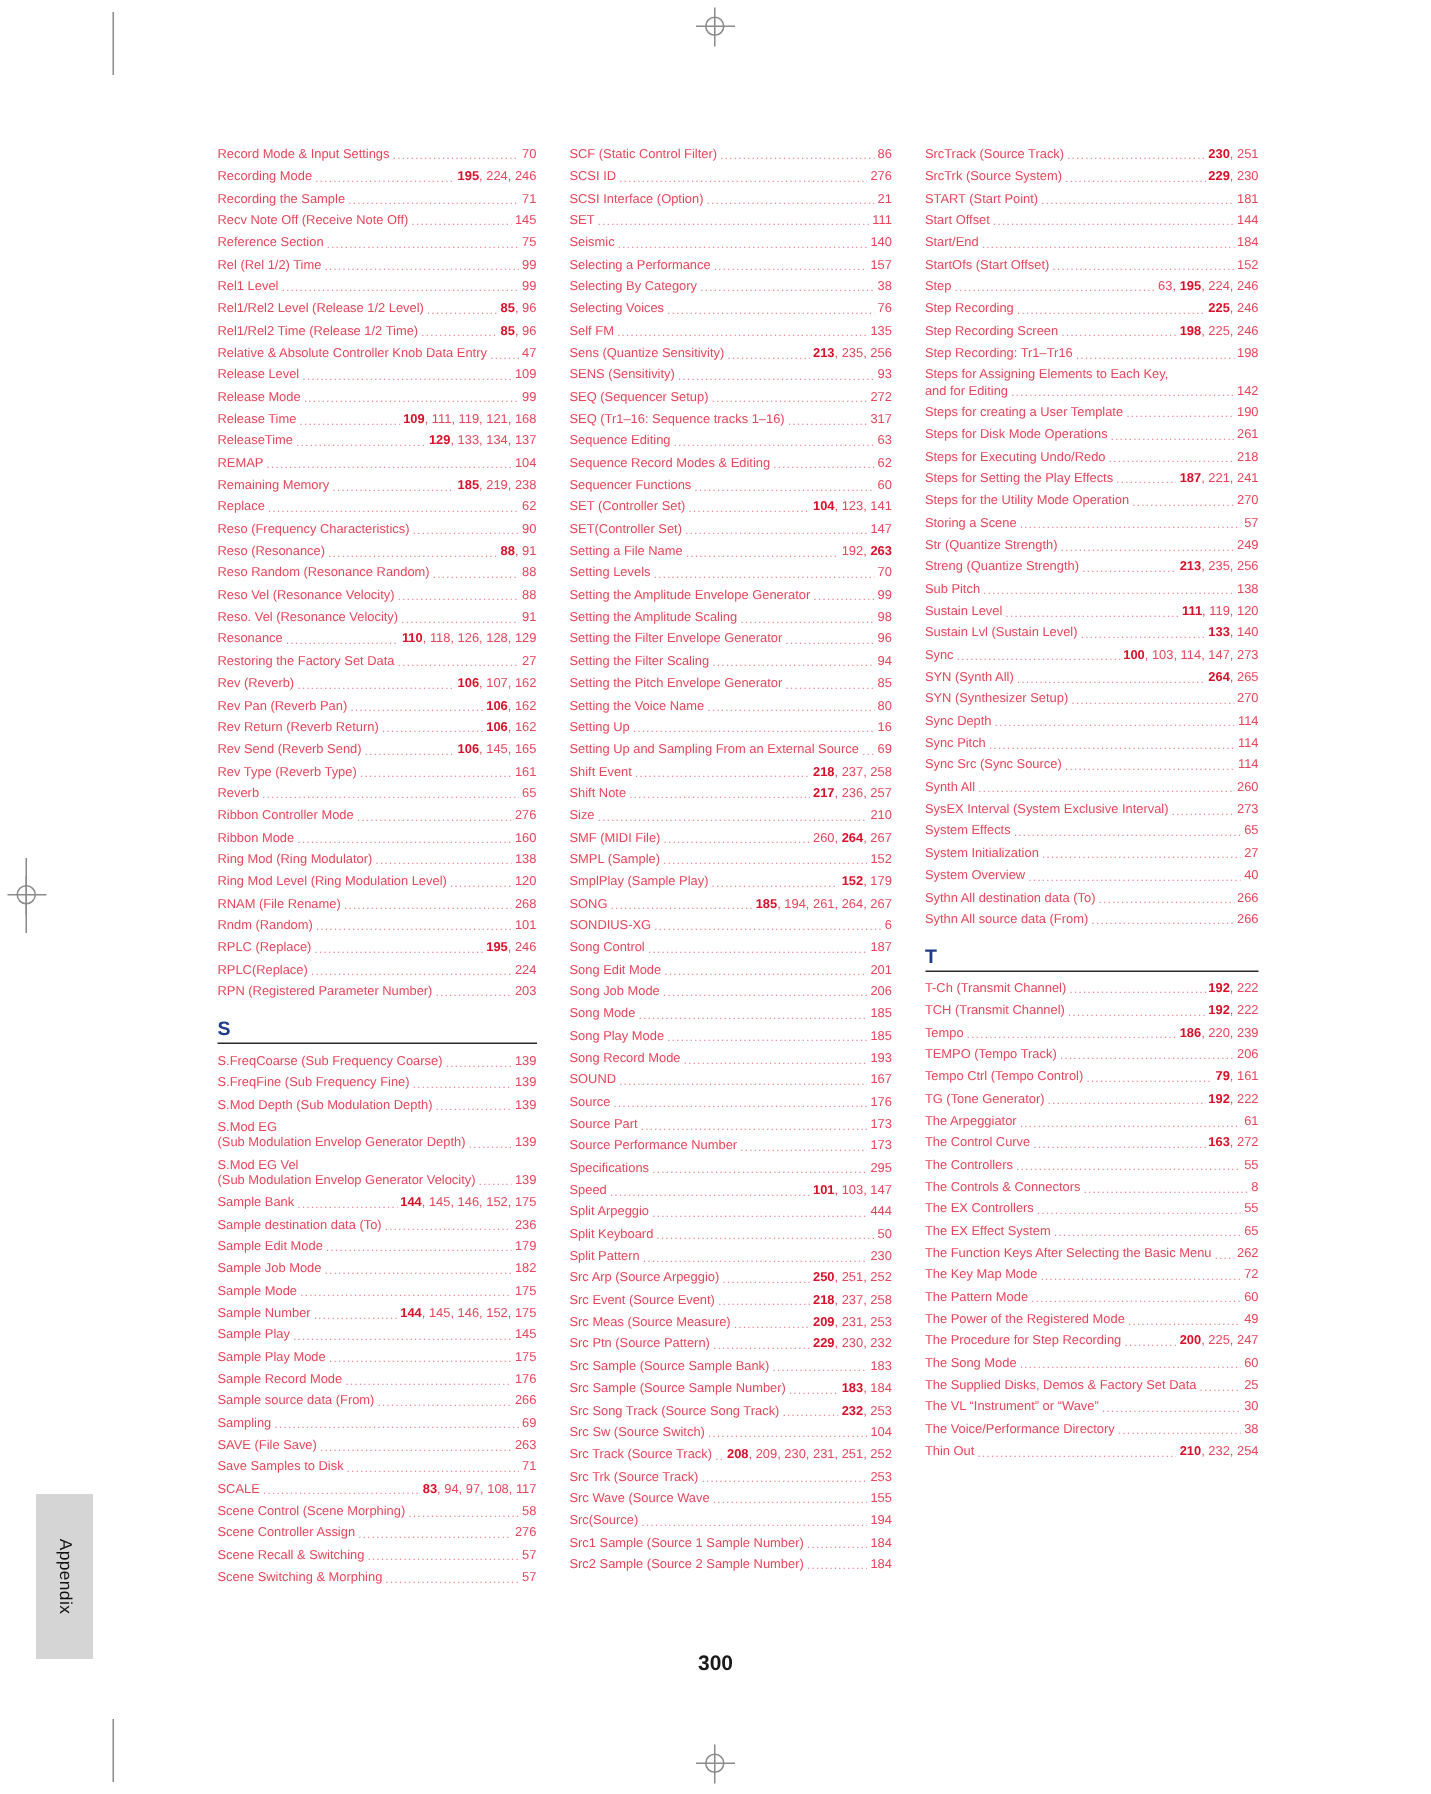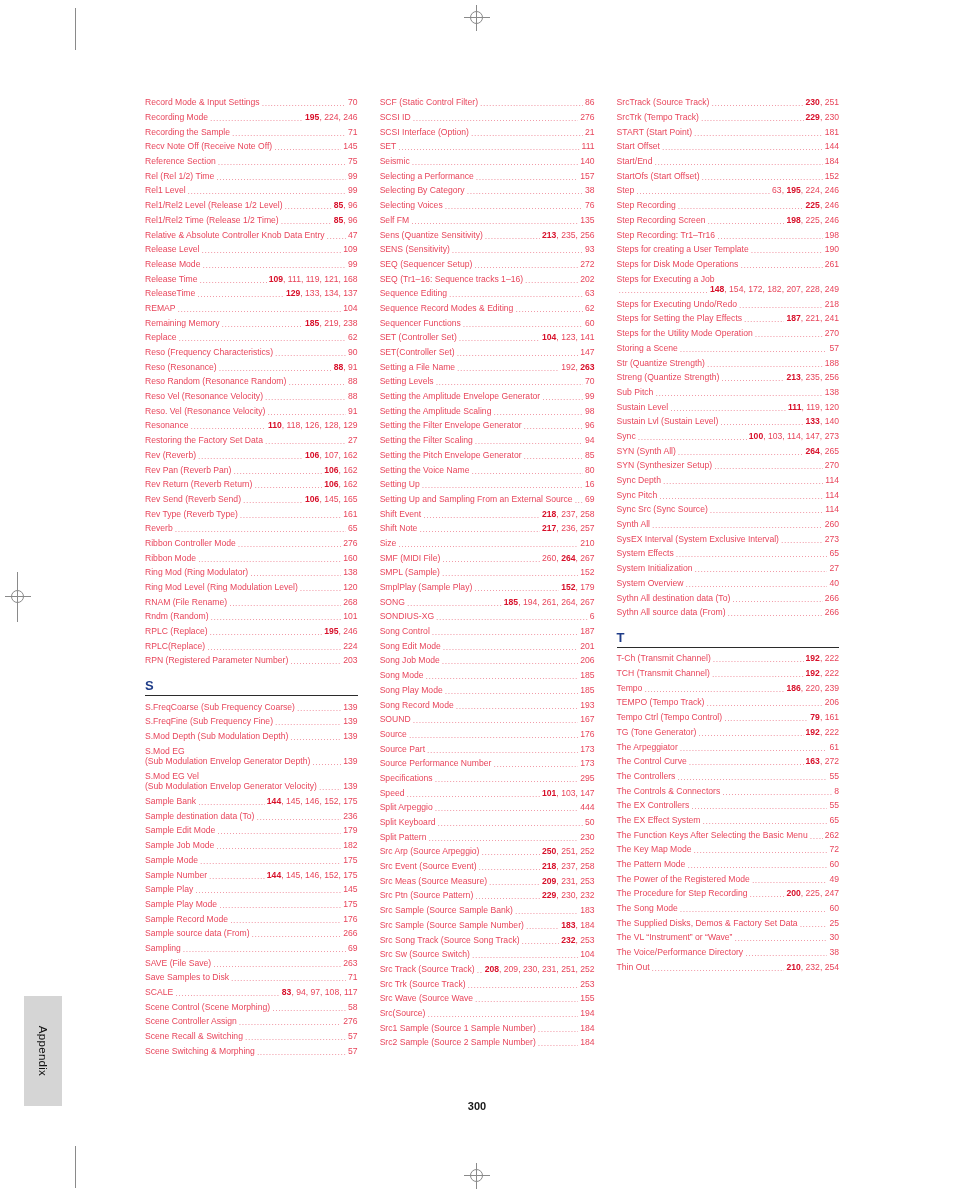--- a/index.html
+++ b/index.html
@@ -110,21 +110,21 @@
     padding:2.35px 0;
   }
   .entry.multi .labelblock{display:block;color:#e8455b;line-height:10.5px;}
   .entry.multi .row2{display:flex;align-items:flex-end;}
   .entry.multi .row2 .label{flex:0 0 auto;}
 
   
   .folio{
     position:absolute;left:0;top:1100px;width:954px;
     text-align:center;
-    font-size:11px;font-weight:bold;color:#1a1a1a;
+    font-size:14px;font-weight:bold;color:#1a1a1a;
   }
 </style>
 </head>
 <body>
 
 <div class="reg-mark" style="left:464px;top:5px;">
   <div class="ring"></div>
   <div class="vline"></div>
   <div class="hline"></div>
 </div>
@@ -526,21 +526,21 @@
         <span class="pages">93</span>
       </div>
       <div class="entry">
         <span class="label">SEQ (Sequencer Setup)</span>
         <span class="dots"></span>
         <span class="pages">272</span>
       </div>
       <div class="entry">
         <span class="label">SEQ (Tr1–16: Sequence tracks 1–16)</span>
         <span class="dots"></span>
-        <span class="pages">202</span>
+        <span class="pages">317</span>
       </div>
       <div class="entry">
         <span class="label">Sequence Editing</span>
         <span class="dots"></span>
         <span class="pages">63</span>
       </div>
       <div class="entry">
         <span class="label">Sequence Record Modes &amp; Editing</span>
         <span class="dots"></span>
         <span class="pages">62</span>
@@ -796,21 +796,21 @@
         <span class="pages">184</span>
       </div>
     </div>
     <div class="col wide">
       <div class="entry">
         <span class="label">SrcTrack (Source Track)</span>
         <span class="dots"></span>
         <span class="pages"><b>230</b>, 251</span>
       </div>
       <div class="entry">
-        <span class="label">SrcTrk (Tempo Track)</span>
+        <span class="label">SrcTrk (Source System)</span>
         <span class="dots"></span>
         <span class="pages"><b>229</b>, 230</span>
       </div>
       <div class="entry">
         <span class="label">START (Start Point)</span>
         <span class="dots"></span>
         <span class="pages">181</span>
       </div>
       <div class="entry">
         <span class="label">Start Offset</span>
@@ -840,38 +840,38 @@
       <div class="entry">
         <span class="label">Step Recording Screen</span>
         <span class="dots"></span>
         <span class="pages"><b>198</b>, 225, 246</span>
       </div>
       <div class="entry">
         <span class="label">Step Recording: Tr1–Tr16</span>
         <span class="dots"></span>
         <span class="pages">198</span>
       </div>
+      <div class="entry multi">
+        <span class="labelblock">Steps for Assigning Elements to Each Key,</span>
+        <div class="row2">
+          <span class="label">and for Editing</span>
+          <span class="dots"></span>
+          <span class="pages">142</span>
+        </div>
+      </div>
       <div class="entry">
         <span class="label">Steps for creating a User Template</span>
         <span class="dots"></span>
         <span class="pages">190</span>
       </div>
       <div class="entry">
         <span class="label">Steps for Disk Mode Operations</span>
         <span class="dots"></span>
         <span class="pages">261</span>
       </div>
-      <div class="entry multi">
-        <span class="labelblock">Steps for Executing a Job</span>
-        <div class="row2">
-          <span class="label"></span>
-          <span class="dots"></span>
-          <span class="pages"><b>148</b>, 154, 172, 182, 207, 228, 249</span>
-        </div>
-      </div>
       <div class="entry">
         <span class="label">Steps for Executing Undo/Redo</span>
         <span class="dots"></span>
         <span class="pages">218</span>
       </div>
       <div class="entry">
         <span class="label">Steps for Setting the Play Effects</span>
         <span class="dots"></span>
         <span class="pages"><b>187</b>, 221, 241</span>
       </div>
@@ -881,21 +881,21 @@
         <span class="pages">270</span>
       </div>
       <div class="entry">
         <span class="label">Storing a Scene</span>
         <span class="dots"></span>
         <span class="pages">57</span>
       </div>
       <div class="entry">
         <span class="label">Str (Quantize Strength)</span>
         <span class="dots"></span>
-        <span class="pages">188</span>
+        <span class="pages">249</span>
       </div>
       <div class="entry">
         <span class="label">Streng (Quantize Strength)</span>
         <span class="dots"></span>
         <span class="pages"><b>213</b>, 235, 256</span>
       </div>
       <div class="entry">
         <span class="label">Sub Pitch</span>
         <span class="dots"></span>
         <span class="pages">138</span>

